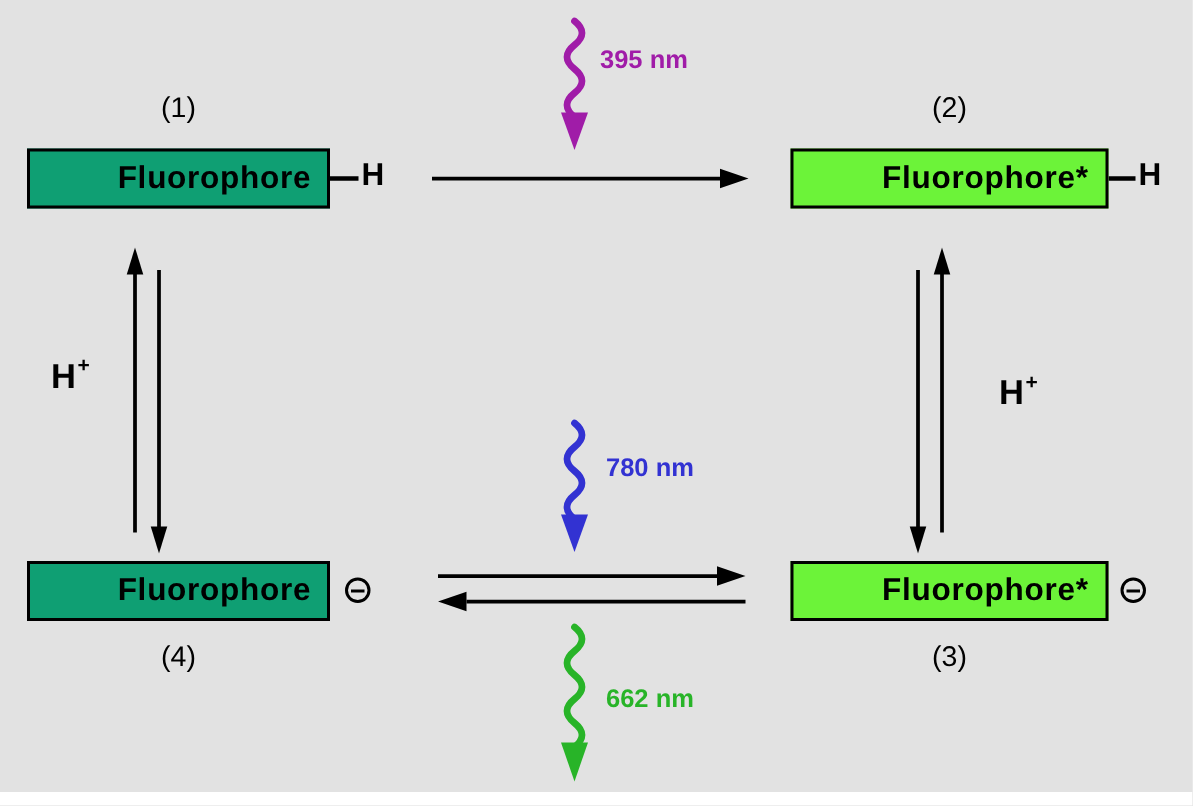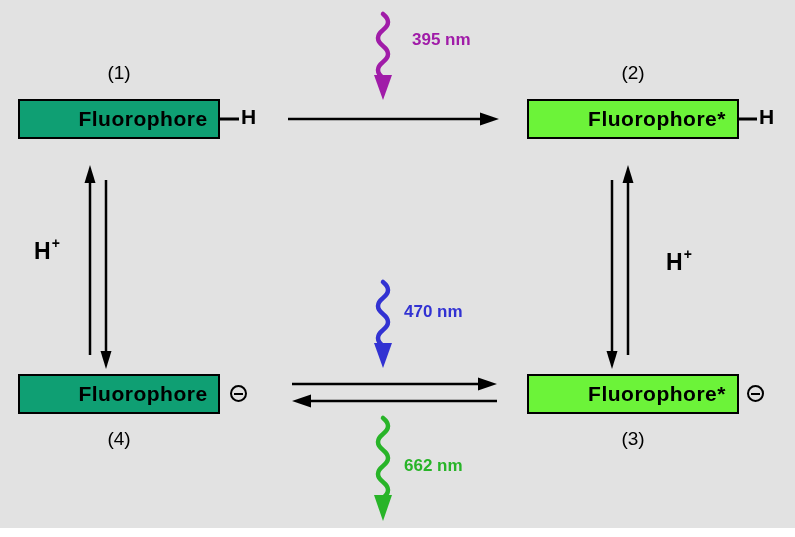--- a/index.html
+++ b/index.html
@@ -110,18 +110,18 @@
     <span class="dash"></span>
   </div>
 
   <div class="abs hplus" style="left:34px; top:237px;">
     <span>H</span><sup>+</sup>
   </div>
   <div class="abs hplus" style="left:666px; top:248px;">
     <span>H</span><sup>+</sup>
   </div>
 
-  <div class="abs wl purple" style="left:412px; top:30px;">395 nm</div>
-  <div class="abs wl blue" style="left:404px; top:302px;">470 nm</div>
+  <div class="abs wl purple" style="left:400px; top:30px;">395 nm</div>
+  <div class="abs wl blue" style="left:404px; top:302px;">780 nm</div>
   <div class="abs wl green" style="left:404px; top:456px;">662 nm</div>
 
   <div class="bottom-strip"></div>
 </div>
 
 </body></html>

